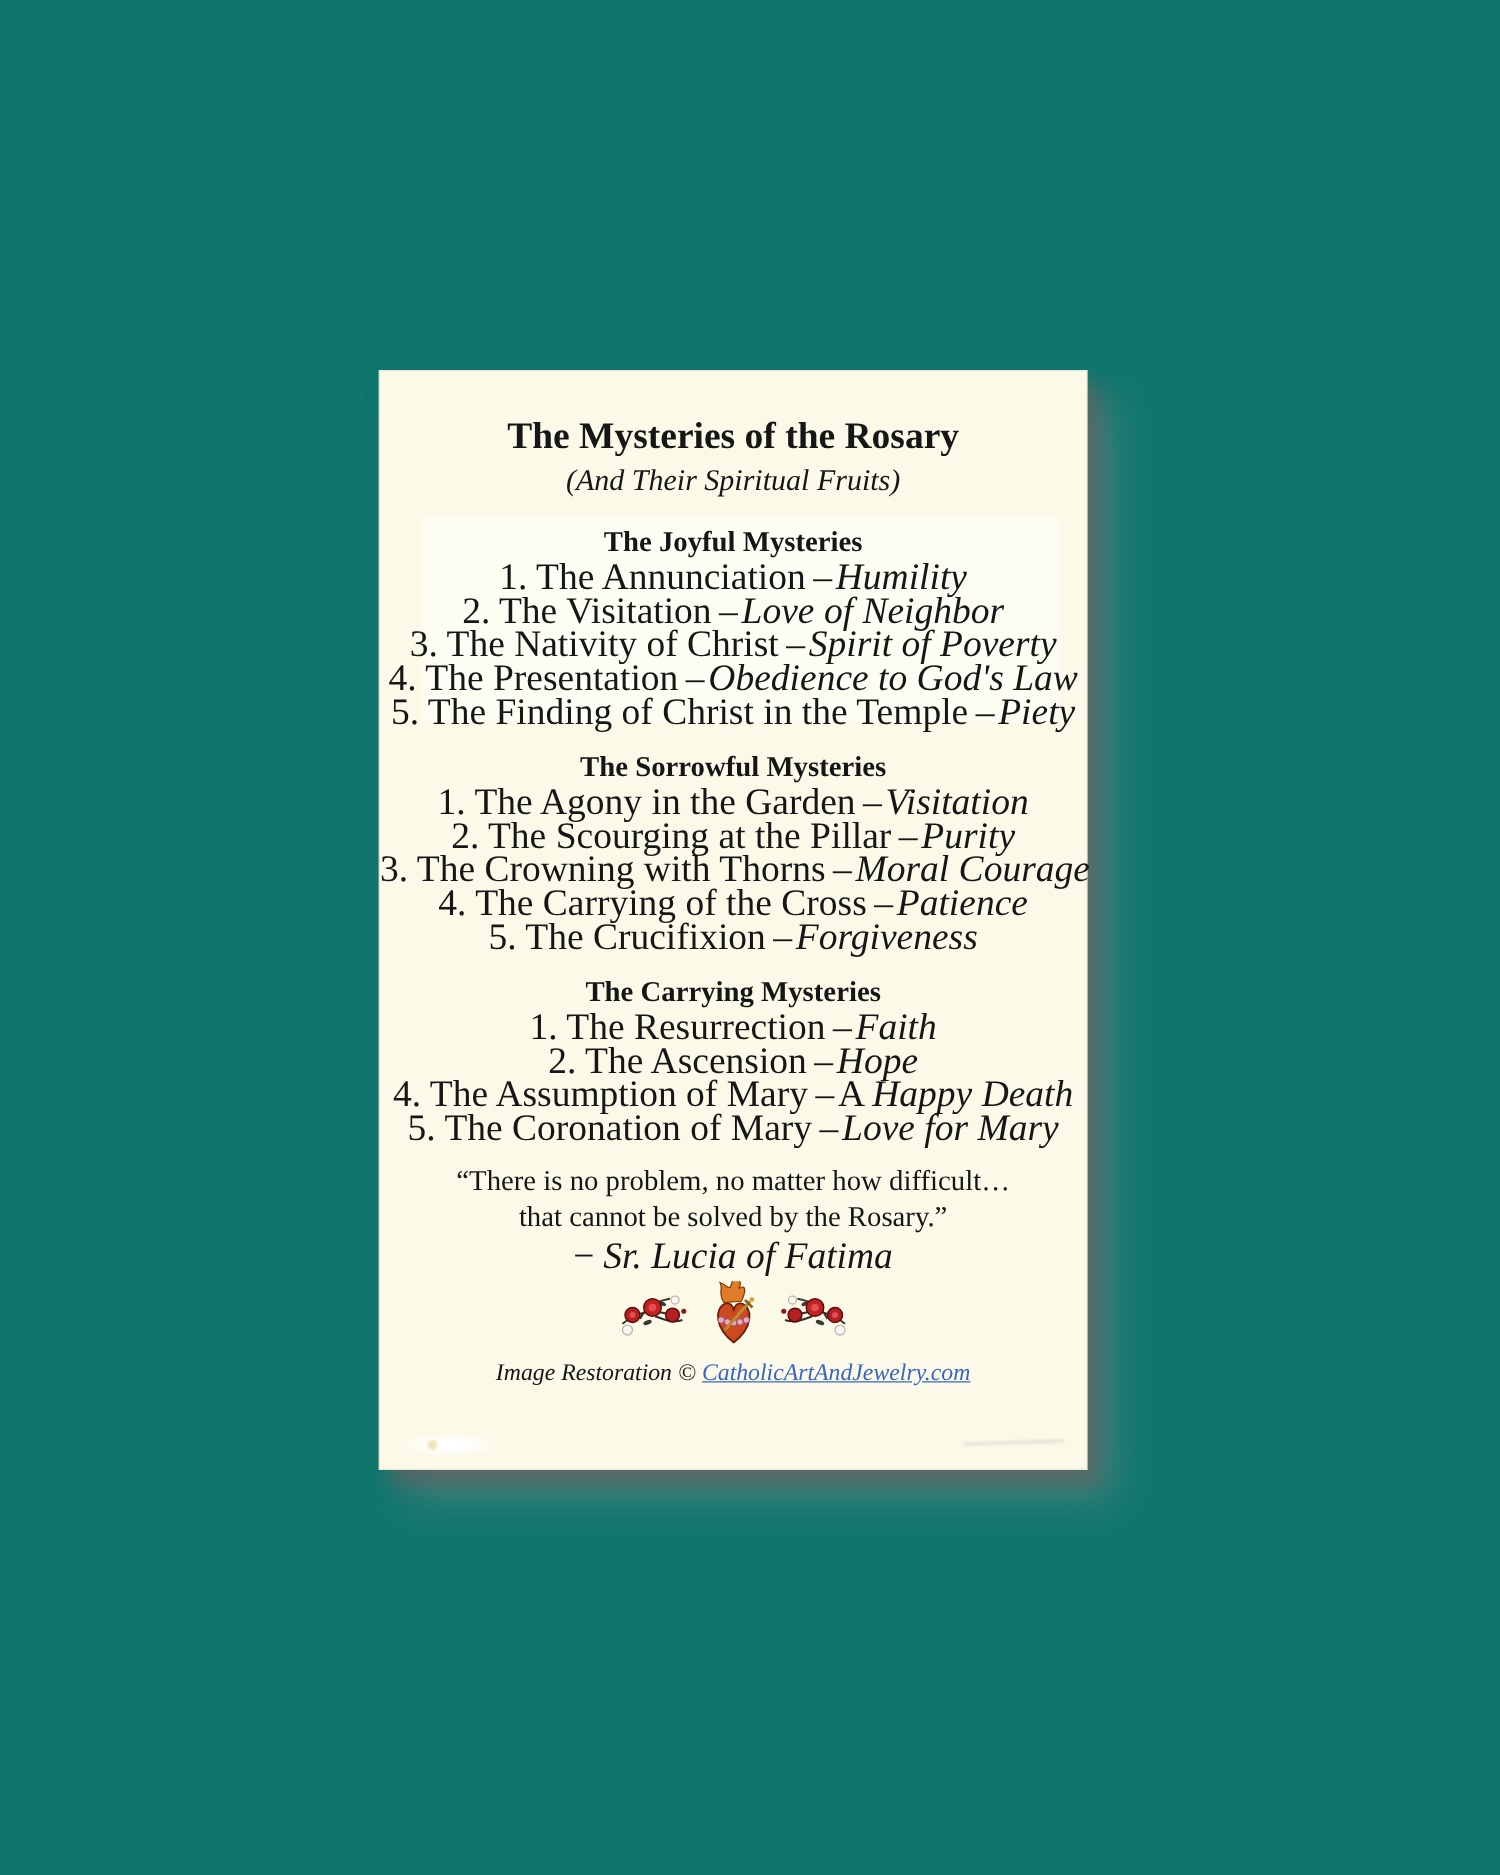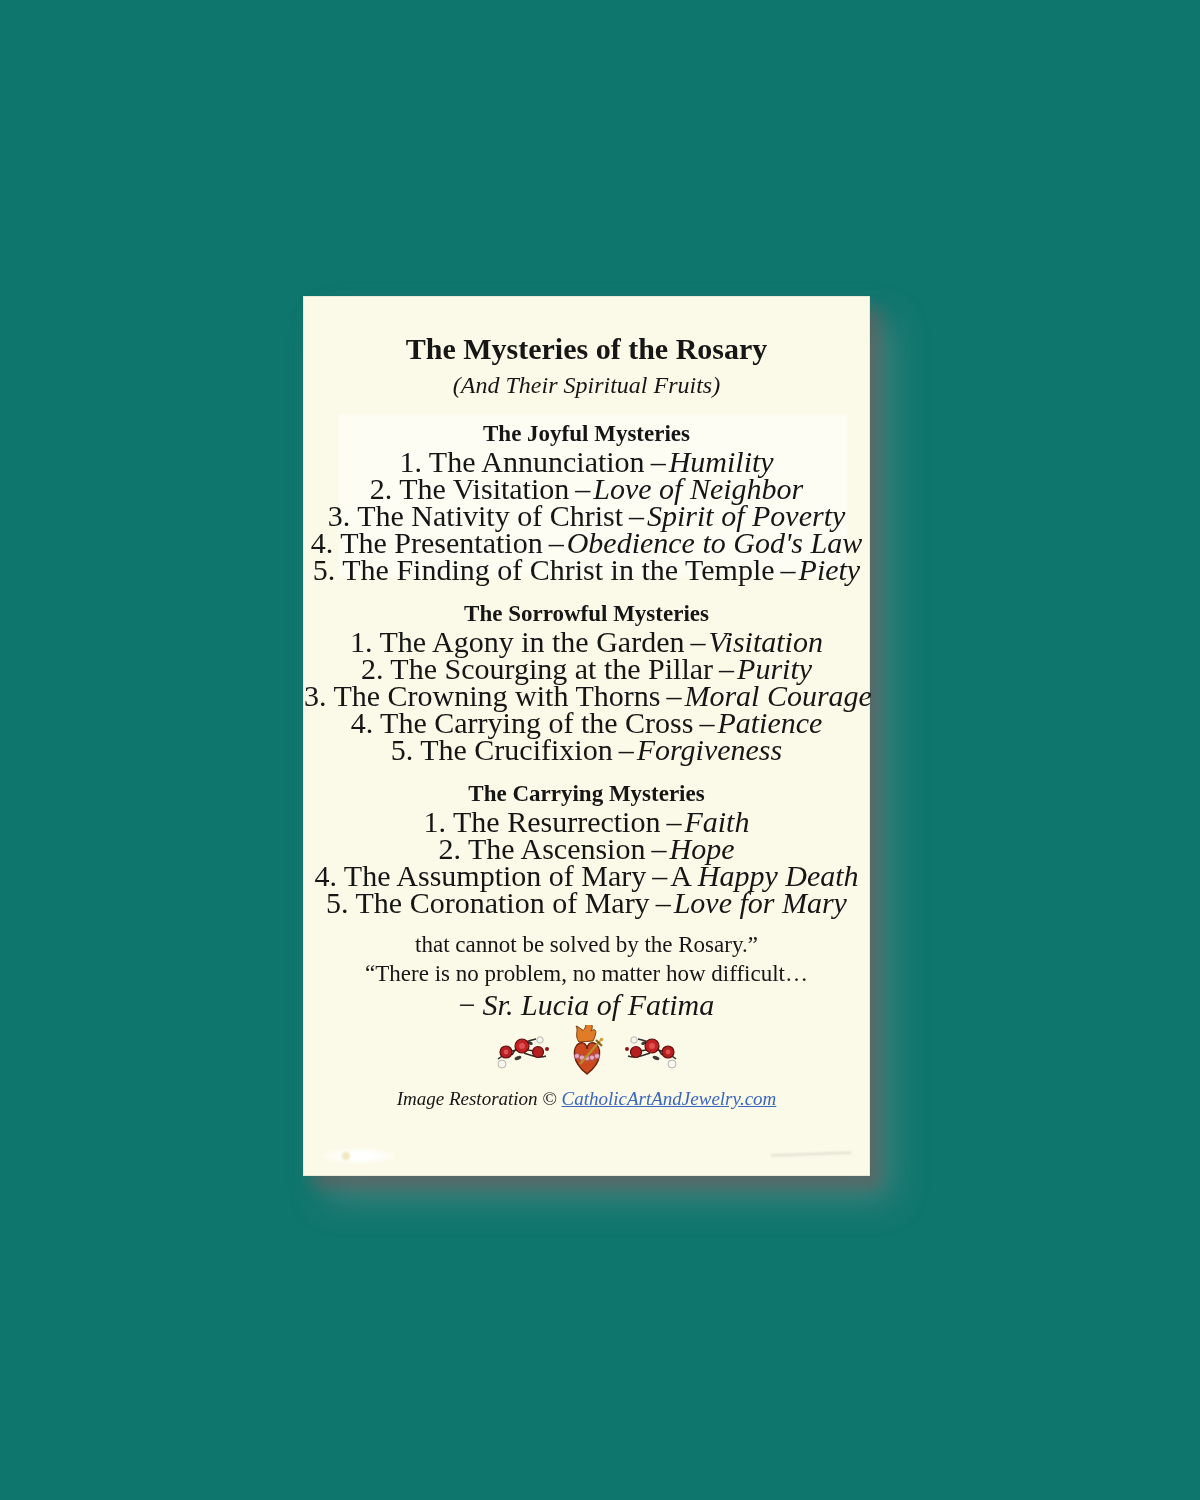--- a/index.html
+++ b/index.html
@@ -161,22 +161,22 @@
   <section class="mystery-section">
     <h3 class="section-heading">The Carrying Mysteries</h3>
   <div class="item"><span class="label">1. The Resurrection</span><span class="dash">–</span><em class="fruit">Faith</em></div>
           <div class="item"><span class="label">2. The Ascension</span><span class="dash">–</span><em class="fruit">Hope</em></div>
           <div class="item"><span class="label">4. The Assumption of Mary</span><span class="dash">–</span><span class="fruit-prefix">A </span><em class="fruit">Happy Death</em></div>
           <div class="item"><span class="label">5. The Coronation of Mary</span><span class="dash">–</span><em class="fruit">Love for Mary</em></div>
         </section>
 </div>
 
     <div class="quote">
+      <div>“There is no problem, no matter how difficult…</div>
       <div>that cannot be solved by the Rosary.”</div>
-      <div>“There is no problem, no matter how difficult…</div>
     </div>
 
     <div class="attribution">
       <span class="attr-dash">−</span><span class="attr-name">Sr. Lucia of Fatima</span>
     </div>
 
     <div class="ornament">
       <svg width="186" height="54" viewBox="0 0 186 54">
         <defs>
           <g id="spray">

